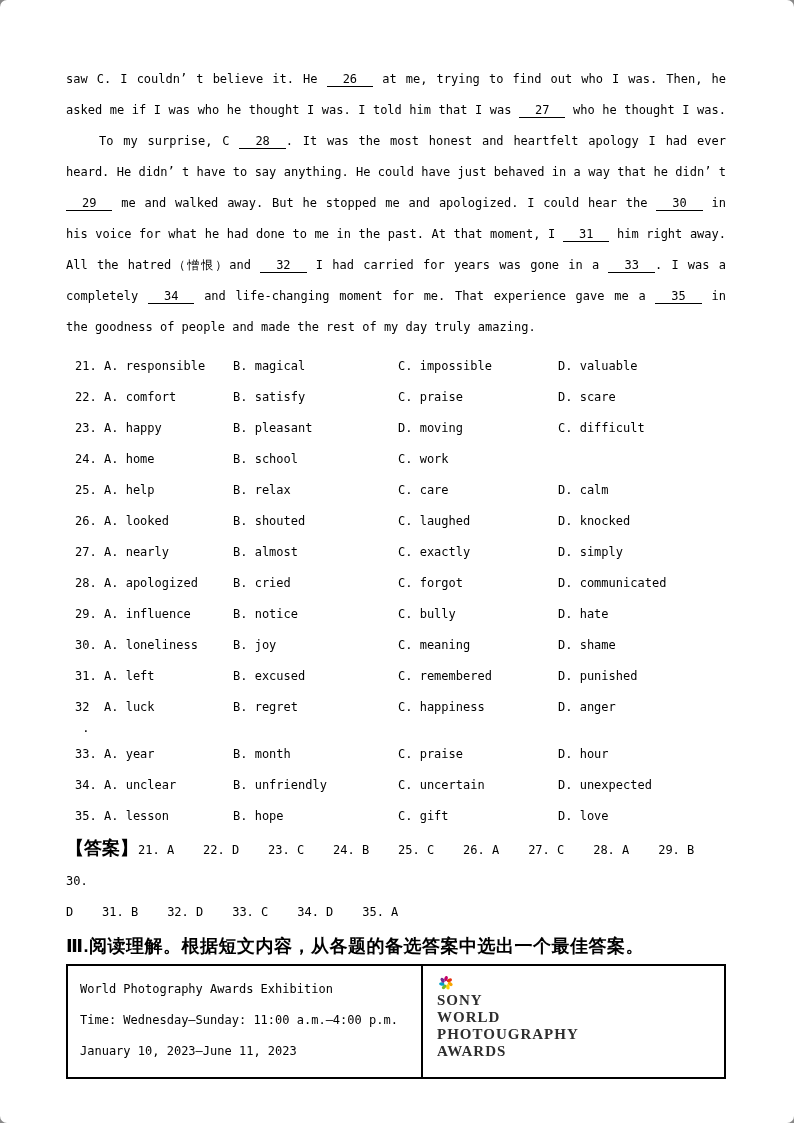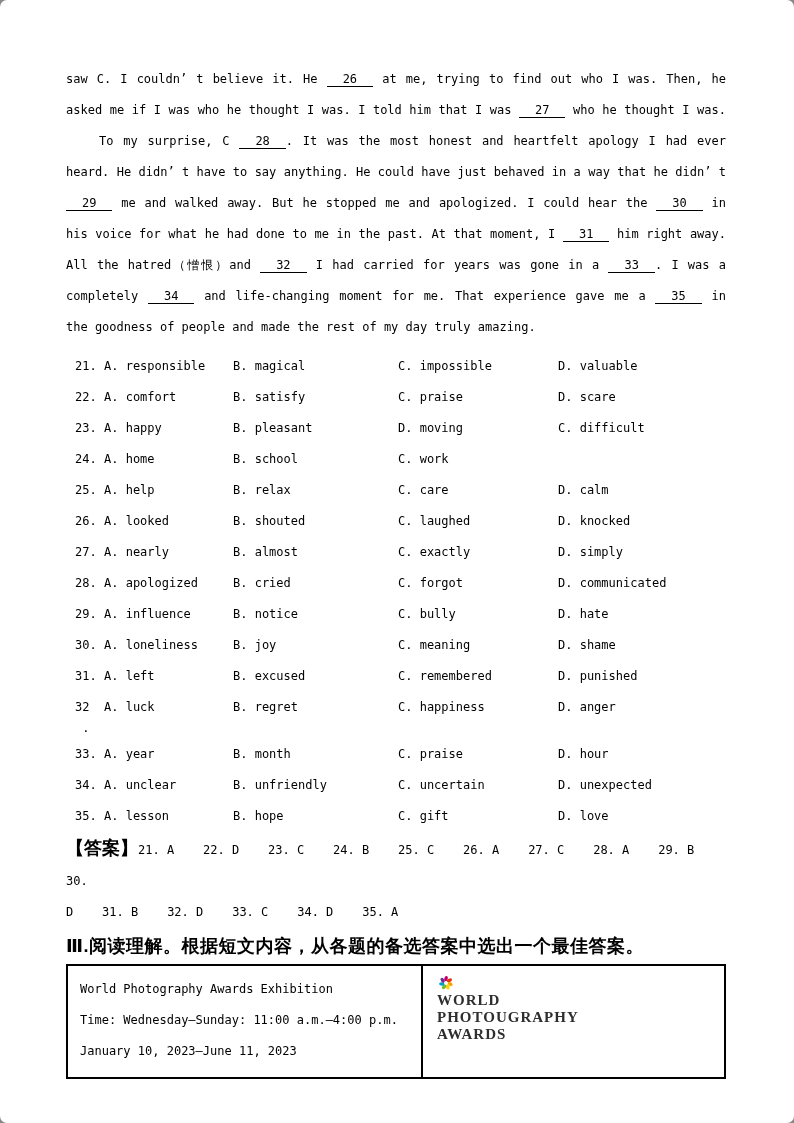--- a/index.html
+++ b/index.html
@@ -212,19 +212,20 @@
         <g transform="rotate(205.6 10 10)">
             <ellipse cx="10" cy="4.6" rx="2.2" ry="3.4" transform="rotate(18 10 4.6)" fill="#78b82a"></ellipse>
           </g>
         <g transform="rotate(257 10 10)">
             <ellipse cx="10" cy="4.6" rx="2.2" ry="3.4" transform="rotate(18 10 4.6)" fill="#00a0c6"></ellipse>
           </g>
         <g transform="rotate(308.4 10 10)">
             <ellipse cx="10" cy="4.6" rx="2.2" ry="3.4" transform="rotate(18 10 4.6)" fill="#6f2c91"></ellipse>
           </g>
       </svg>
+      <p class="logo-line">SONY</p>
       <p class="logo-line">WORLD</p>
       <p class="logo-line">PHOTOUGRAPHY</p>
       <p class="logo-line">AWARDS</p>
     </div>
   </div>
 
 </div>
 
 </body></html>

